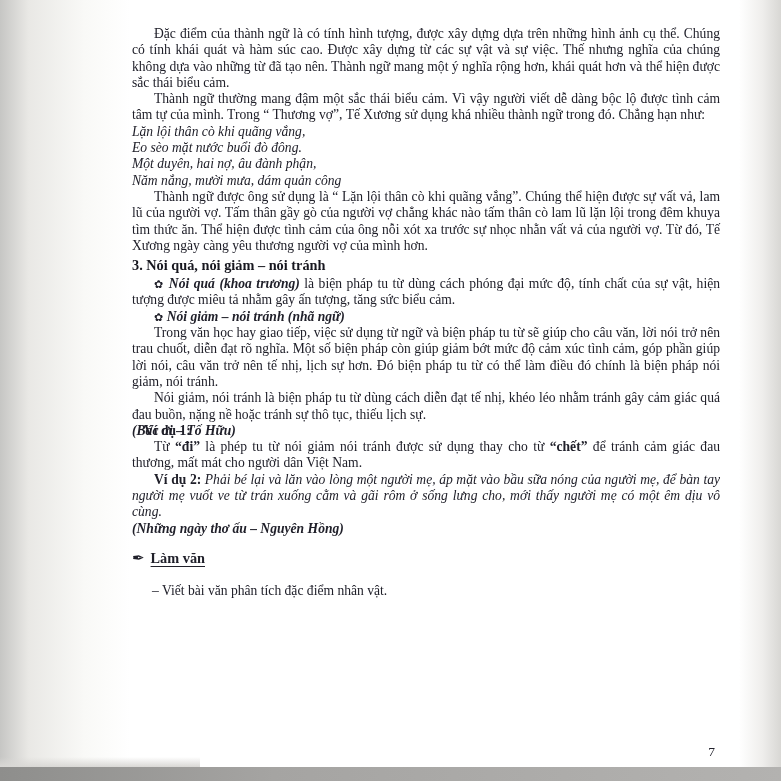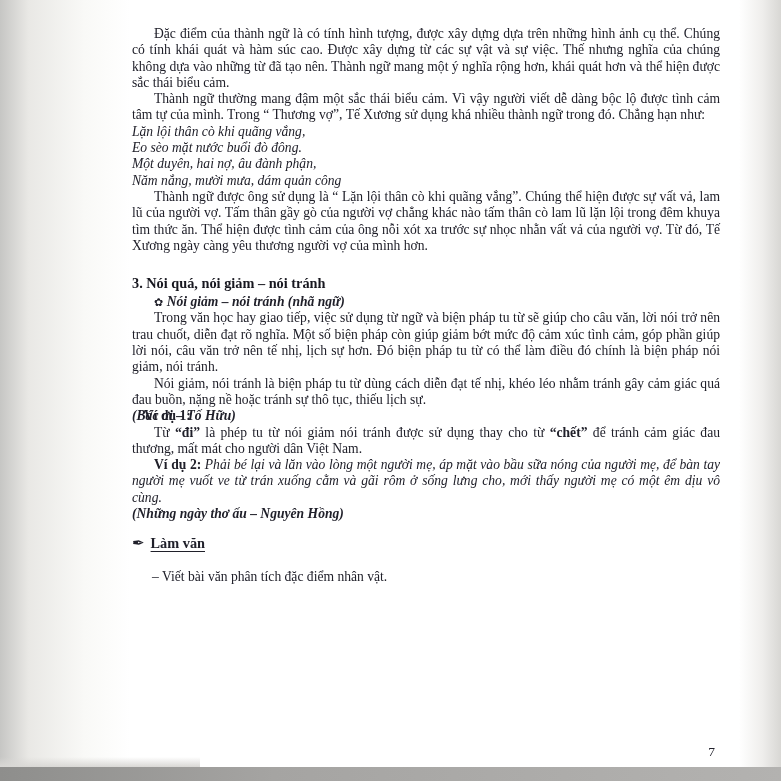--- a/index.html
+++ b/index.html
@@ -33,21 +33,21 @@
   .page p, .page div { font-size:13.6px; line-height:16.3px; }
   p.body-p { text-align:justify; }
   .ind { text-indent:22px; }
   .poem {
     font-style:italic;
     text-align:left;
     padding-right:150px;
   }
   h3.sec-head {
     font-size:14.3px; line-height:17px; font-weight:bold; color:#17171f;
-    margin:21px 0 2px 0;
+    margin:3px 0 2px 0;
   }
   .star { font-style:normal; font-size:11px; }
   .bi { font-weight:bold; font-style:italic; }
   .attr { font-style:italic; text-align:left;font-weight:bold; }
   .attr-1 { padding-right:196px; }
   .attr-2 { padding-right:92px; }
   .vd1-row { position:relative; }
   .vd1-label { position:absolute; left:12px; top:0; font-weight:bold; font-style:normal; }
   .italic-ex { font-style:italic; }
   .lamvan { margin-top:13px; }
@@ -82,20 +82,21 @@
     <div class="poem-line">Lặn lội thân cò khi quãng vắng,</div>
     <div class="poem-line">Eo sèo mặt nước buổi đò đông.</div>
     <div class="poem-line">Một duyên, hai nợ, âu đành phận,</div>
     <div class="poem-line">Năm nắng, mười mưa, dám quản công</div>
   </div>
 
   <p class="body-p ind">Thành ngữ được ông sử dụng là “ Lặn lội thân cò khi quãng vắng”. Chúng thể hiện được sự vất vả, lam lũ của người vợ. Tấm thân gầy gò của người vợ chẳng khác nào tấm thân cò lam lũ lặn lội trong đêm khuya tìm thức ăn. Thể hiện được tình cảm của ông nỗi xót xa trước sự nhọc nhằn vất vả của người vợ. Từ đó, Tế Xương ngày càng yêu thương người vợ của mình hơn.</p>
 
   <h3 class="sec-head">3. Nói quá, nói giảm – nói tránh</h3>
 
+  <p class="body-p ind"><span class="star">✿</span> <span class="bi">Nói quá (khoa trương)</span><span> là biện pháp tu từ dùng cách phóng đại mức độ, tính chất của sự vật, hiện tượng được miêu tả nhằm gây ấn tượng, tăng sức biểu cảm.</span></p>
 
 
   <p class="body-p ind"><span class="star">✿</span> <span class="bi">Nói giảm – nói tránh (nhã ngữ)</span></p>
 
   <p class="body-p ind">Trong văn học hay giao tiếp, việc sử dụng từ ngữ và biện pháp tu từ sẽ giúp cho câu văn, lời nói trở nên trau chuốt, diễn đạt rõ nghĩa. Một số biện pháp còn giúp giảm bớt mức độ cảm xúc tình cảm, góp phần giúp lời nói, câu văn trở nên tế nhị, lịch sự hơn. Đó biện pháp tu từ có thể làm điều đó chính là biện pháp nói giảm, nói tránh.</p>
 
   <p class="body-p ind">Nói giảm, nói tránh là biện pháp tu từ dùng cách diễn đạt tế nhị, khéo léo nhằm tránh gây cảm giác quá đau buồn, nặng nề hoặc tránh sự thô tục, thiếu lịch sự.</p>
 
   <div class="vd1-row">
     <span class="vd1-label">Ví dụ 1:</span>

